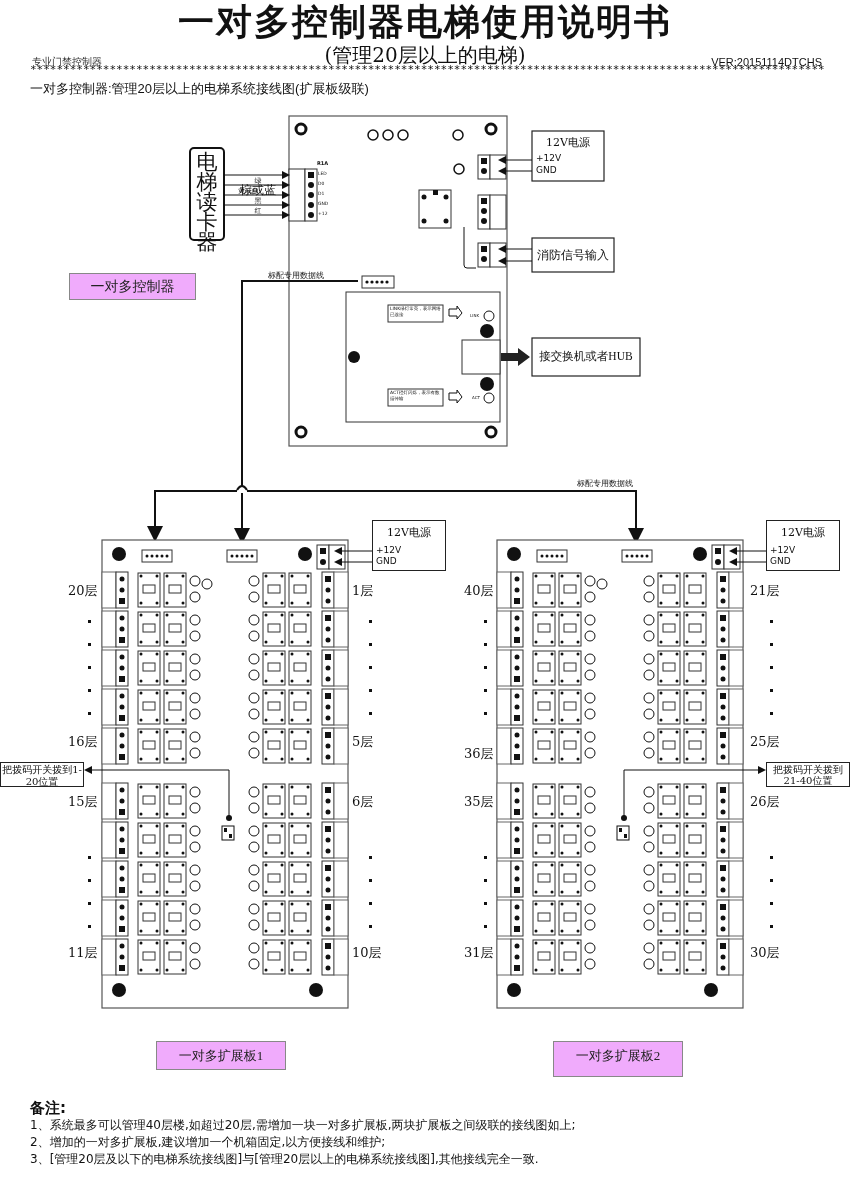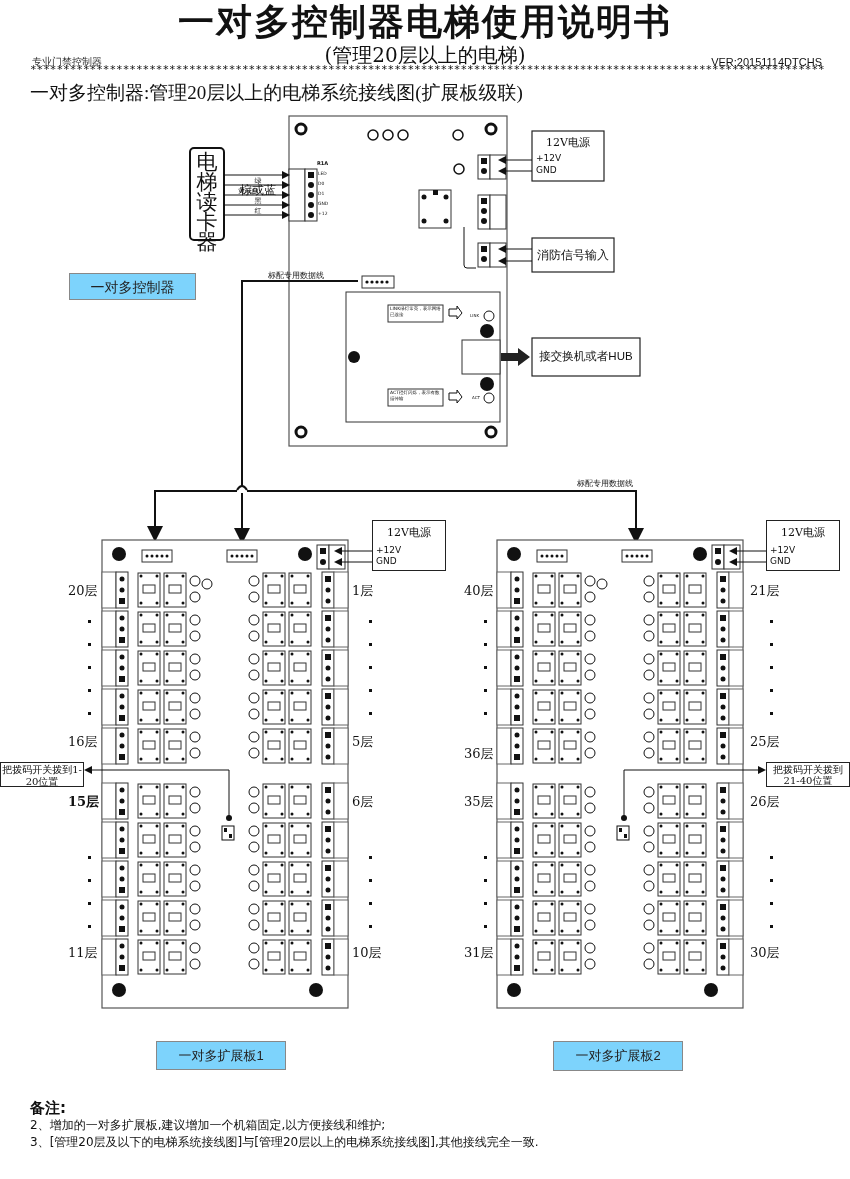--- a/index.html
+++ b/index.html
@@ -3,23 +3,23 @@
 <meta charset="utf-8">
 <style>
   * { box-sizing: border-box; }
   body { margin:0; background:#fff; width:850px; height:1179px; overflow:hidden; position:relative; font-family:"DejaVu Sans","Liberation Sans",sans-serif; color:#111; }
   .abs { position:absolute; }
   .main-title { left:0; width:850px; top:-2px; text-align:center; font-size:36px; font-weight:bold; letter-spacing:2px; font-family:"DejaVu Sans",sans-serif; }
   .sub-title { left:0; width:850px; top:42px; text-align:center; font-size:20px; font-family:"DejaVu Serif",serif; }
   .brand { left:32px; top:55px; font-size:10px; color:#333; }
   .version { right:28px; top:56px; font-size:11px; font-family:"Liberation Sans",sans-serif; }
   .stars { left:30px; top:64px; font-size:11px; letter-spacing:0px; font-family:"DejaVu Sans Mono",monospace; white-space:nowrap; overflow:hidden; width:795px; line-height:12px; }
-  .section-title { left:30px; top:80px; font-size:19px; font-family:Liberation Serif, serif; }
+  .section-title { left:30px; top:80px; font-size:13px; font-family:Liberation Sans, sans-serif; }
   .box { position:absolute; border:1.5px solid #222; background:#fff; }
-  .gray-label { position:absolute; background:#7dd3fc; border:1px solid #888; text-align:center; font-family:Liberation Sans, sans-serif; color:#222; }
+  .gray-label { position:absolute; background:#f0abfc; border:1px solid #888; text-align:center; font-family:Liberation Serif, serif; color:#222; }
   .floor { position:absolute; font-size:13px; font-family:"DejaVu Serif",serif; }
   .notes { left:30px; top:1100px; font-size:12px; line-height:17px; }
   .notes .hd { font-size:15px; font-weight:bold; }
   svg { position:absolute; left:0; top:0; }
 </style>
 </head>
 <body>
 
 <div class="abs main-title">一对多控制器电梯使用说明书</div>
 <div class="abs sub-title">(管理20层以上的电梯)</div>
@@ -1056,56 +1056,57 @@
 <div class="abs" style="left:268px;top:270px;font-size:8px;font-family:'DejaVu Serif',serif;">标配专用数据线</div>
 <div class="abs" style="left:390px;top:306px;width:52px;font-size:4.5px;line-height:6px;">LINK绿灯常亮，表示网络已连接</div>
 <div class="abs" style="left:390px;top:390px;width:52px;font-size:4.5px;line-height:6px;">ACT橙灯闪烁，表示有数据传输</div>
 <div class="abs" style="left:470px;top:313px;font-size:4px;">LINK</div>
 <div class="abs" style="left:472px;top:395px;font-size:4px;">ACT</div>
 
 <div class="abs" style="left:532px;top:135px;width:72px;text-align:center;font-size:11px;font-family:'DejaVu Serif',serif;">12V电源</div>
 <div class="abs" style="left:536px;top:153px;font-size:9px;">+12V</div>
 <div class="abs" style="left:536px;top:165px;font-size:9px;">GND</div>
 <div class="abs" style="left:532px;top:247px;width:82px;text-align:center;font-size:12px;font-family:'DejaVu Serif',serif;">消防信号输入</div>
-<div class="abs" style="left:532px;top:349px;width:108px;text-align:center;font-size:11.5px;font-family:Liberation Sans, sans-serif;">接交换机或者HUB</div>
+<div class="abs" style="left:532px;top:349px;width:108px;text-align:center;font-size:11.5px;font-family:Liberation Serif, serif;">接交换机或者HUB</div>
 <div class="abs" style="left:577px;top:478px;font-size:8px;font-family:'DejaVu Serif',serif;">标配专用数据线</div>
 
 <div class="box" style="left:372px;top:520px;width:74px;height:51px;">
   <div style="text-align:center;font-size:11px;margin-top:4px;font-family:'DejaVu Serif',serif;">12V电源</div>
   <div style="font-size:9px;margin-left:3px;margin-top:5px;line-height:11px;">+12V</div>
   <div style="font-size:9px;margin-left:3px;line-height:11px;">GND</div>
 </div>
 <div class="box" style="left:766px;top:520px;width:74px;height:51px;">
   <div style="text-align:center;font-size:11px;margin-top:4px;font-family:'DejaVu Serif',serif;">12V电源</div>
   <div style="font-size:9px;margin-left:3px;margin-top:5px;line-height:11px;">+12V</div>
   <div style="font-size:9px;margin-left:3px;line-height:11px;">GND</div>
 </div>
 
 <div class="box" style="left:0px;top:762px;width:84px;height:25px;font-size:10px;line-height:12px;text-align:center;font-family:'DejaVu Serif',serif;padding-top:1px;">把拨码开关拨到1-20位置</div>
 <div class="box" style="left:766px;top:762px;width:84px;height:25px;font-size:10px;line-height:11px;text-align:center;font-family:'DejaVu Serif',serif;padding-top:1px;">把拨码开关拨到21-40位置</div>
 
 <div id="floor-labels">
     <div class="floor" style="left: 68px; top: 582px;">20层</div>
     <div class="floor" style="left: 68px; top: 733px;">16层</div>
-    <div class="floor" style="left: 68px; top: 793px; font-weight: bold;">15层</div>
+    <div class="floor" style="left: 68px; top: 793px;">15层</div>
     <div class="floor" style="left: 68px; top: 944px;">11层</div>
     <div class="floor" style="left: 352px; top: 582px;">1层</div>
     <div class="floor" style="left: 352px; top: 733px;">5层</div>
     <div class="floor" style="left: 352px; top: 793px;">6层</div>
     <div class="floor" style="left: 352px; top: 944px;">10层</div>
     <div class="floor" style="left: 464px; top: 582px;">40层</div>
     <div class="floor" style="left: 464px; top: 733px; margin-top: 12px;">36层</div>
     <div class="floor" style="left: 464px; top: 793px;">35层</div>
     <div class="floor" style="left: 464px; top: 944px;">31层</div>
     <div class="floor" style="left: 750px; top: 582px;">21层</div>
     <div class="floor" style="left: 750px; top: 733px;">25层</div>
     <div class="floor" style="left: 750px; top: 793px;">26层</div>
     <div class="floor" style="left: 750px; top: 944px;">30层</div>
   </div>
 
 <div class="gray-label" style="left:156px;top:1041px;width:130px;height:29px;line-height:28px;font-size:13px;">一对多扩展板1</div>
-<div class="gray-label" style="left:553px;top:1041px;width:130px;height:30px;line-height:28px;font-size:13px;">一对多扩展板2</div>
+<div class="gray-label" style="left:553px;top:1041px;width:130px;height:36px;line-height:28px;font-size:13px;">一对多扩展板2</div>
 
 <div class="abs notes">
   <div class="hd">备注:</div>
+  <div>1、系统最多可以管理40层楼,如超过20层,需增加一块一对多扩展板,两块扩展板之间级联的接线图如上;</div>
   <div>2、增加的一对多扩展板,建议增加一个机箱固定,以方便接线和维护;</div>
   <div>3、[管理20层及以下的电梯系统接线图]与[管理20层以上的电梯系统接线图],其他接线完全一致.</div>
 </div>
 
 </body></html>

